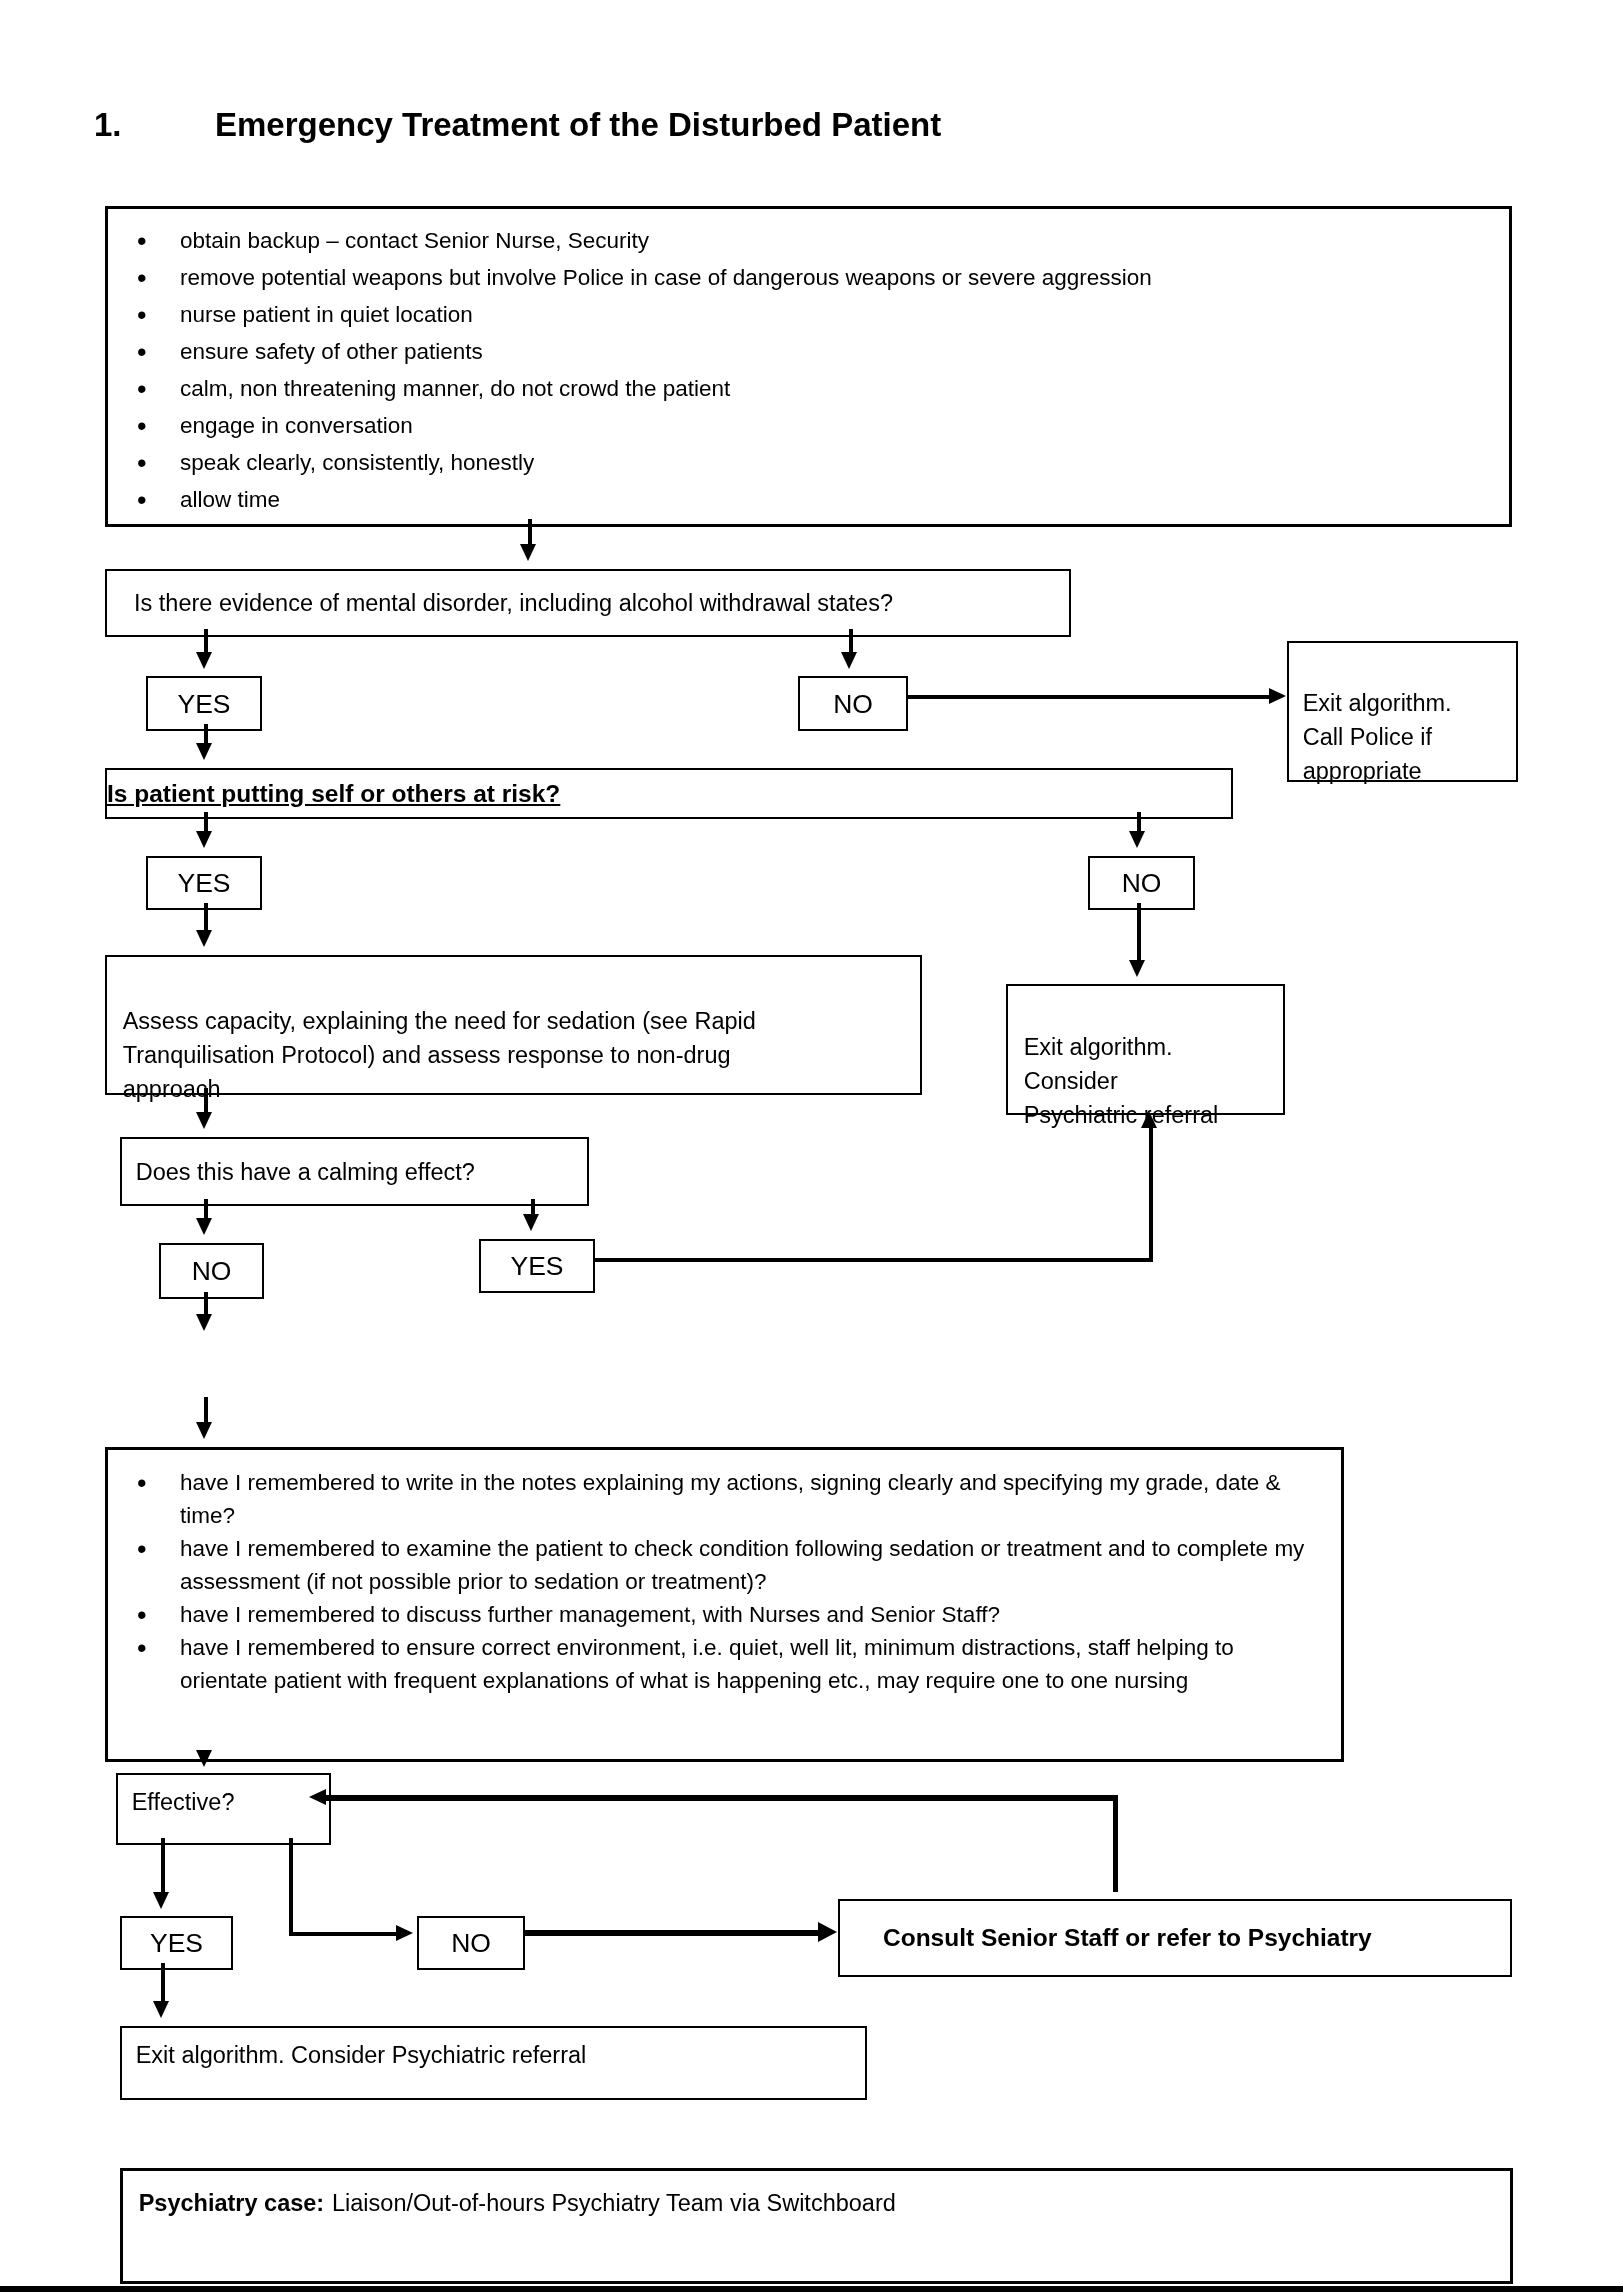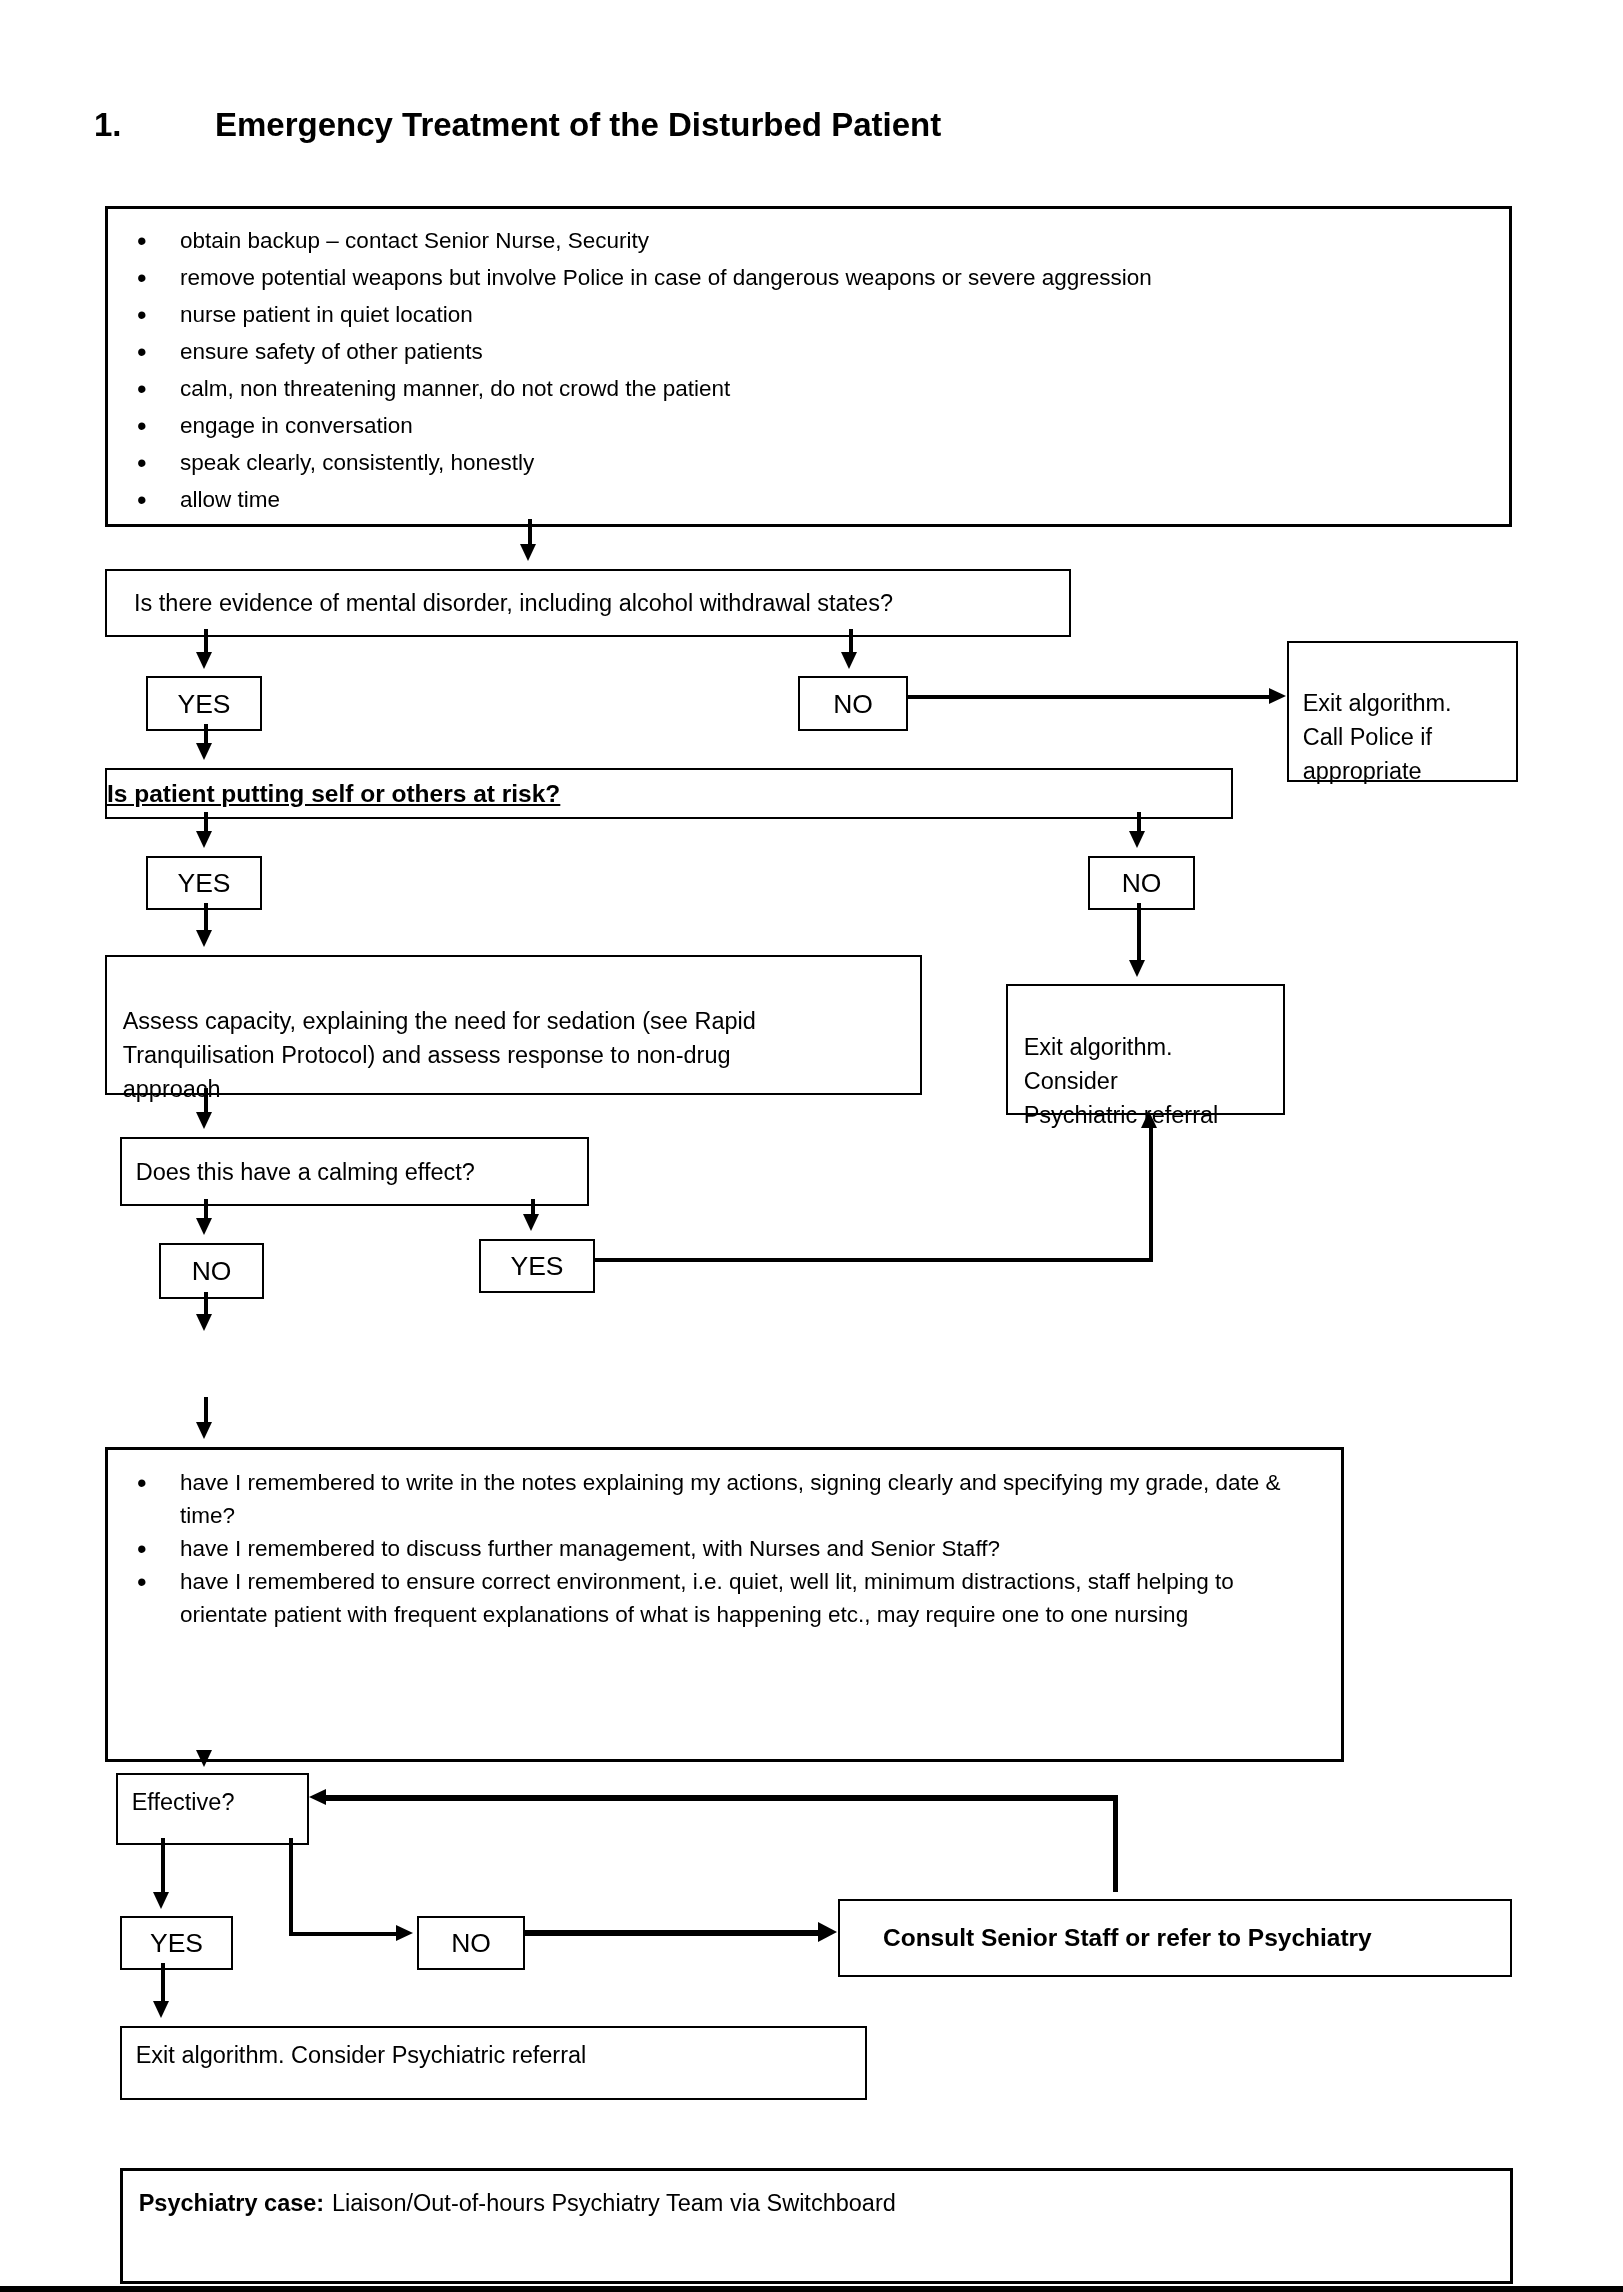--- a/index.html
+++ b/index.html
@@ -148,27 +148,28 @@
   <div class="arr arr-up" style="left:1141px;top:1111px;"></div>
 
   <div class="vline" style="left:204px;top:1292px;height:23.5px;"></div>
   <div class="arr arr-down" style="left:196px;top:1314px;"></div>
 
   <div class="vline" style="left:204px;top:1397px;height:26.5px;"></div>
   <div class="arr arr-down" style="left:196px;top:1422px;"></div>
   <div class="box box--thick" style="left:105px;top:1440px;width:1239px;height:315px;">
     <ul class="bullets bullets-b" style="padding-top:15.7px;">
       <li>have I remembered to write in the notes explaining my actions, signing clearly and specifying my grade, date &amp; time?</li>
+      <li>have I remembered to examine the patient to check condition following sedation or treatment and to complete my assessment (if not possible prior to sedation or treatment)?</li>
       <li>have I remembered to discuss further management, with Nurses and Senior Staff?</li>
       <li>have I remembered to ensure correct environment, i.e. quiet, well lit, minimum distractions, staff helping to orientate patient with frequent explanations of what is happening etc., may require one to one nursing</li>
     </ul>
   </div>
 
   <div class="arr arr-down" style="left:196px;top:1750px;"></div>
-  <div class="box" style="left:116px;top:1766px;width:193px;height:72px;padding:9.8px 0 0 13.7px;">
+  <div class="box" style="left:116px;top:1766px;width:215px;height:72px;padding:9.8px 0 0 13.7px;">
     <span>Effective?</span>
   </div>
 
   <div class="arr arr-left" style="left:309px;top:1789px;"></div>
   <div class="hline hline--thick" style="left:325px;top:1795px;width:793px;"></div>
   <div class="vline vline--thick" style="left:1113px;top:1795px;height:97px;"></div>
 
   <div class="vline" style="left:161px;top:1838px;height:55px;"></div>
   <div class="arr arr-down" style="left:153px;top:1892px;"></div>
 

